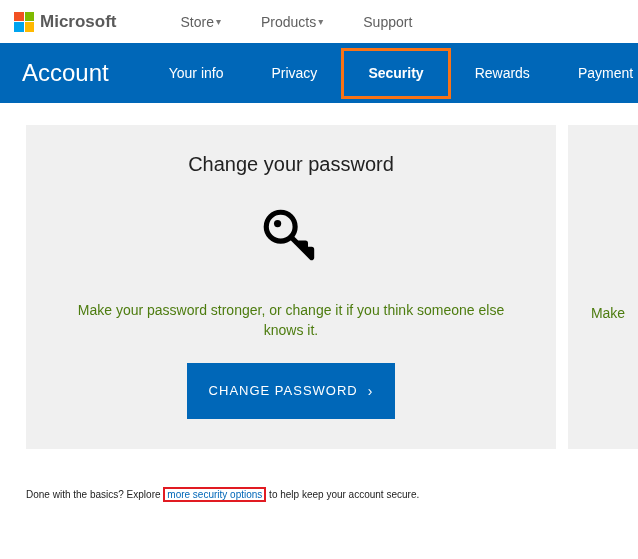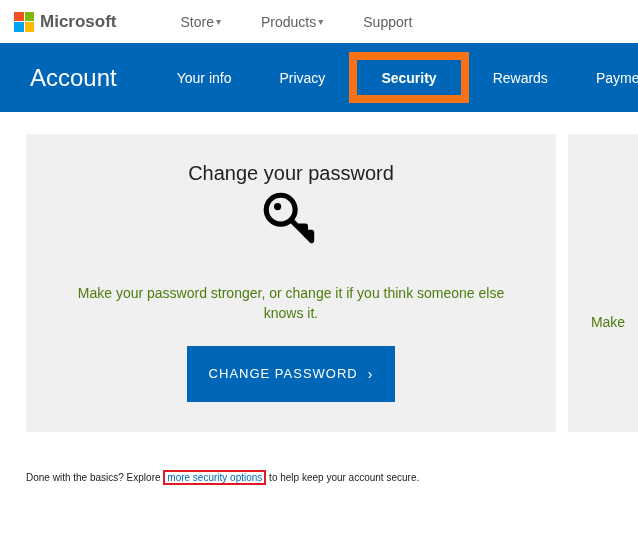--- a/index.html
+++ b/index.html
@@ -10,36 +10,36 @@
   .ms-logo { display:flex; align-items:center; gap:6px; }
   .logo-grid { width:20px; height:20px; display:grid; grid-template-columns:1fr 1fr; grid-template-rows:1fr 1fr; gap:1px; }
   .logo-grid span:nth-child(1){background:#f25022;} .logo-grid span:nth-child(2){background:#7fba00;}
   .logo-grid span:nth-child(3){background:#00a4ef;} .logo-grid span:nth-child(4){background:#ffb900;}
   .ms-name { font-size:17px; font-weight:600; color:#5a5a5a; }
   .top-nav { display:flex; gap:40px; margin-left:30px;}
   .top-nav-item { color:#5f5f5f; font-size:14px; cursor:pointer; display:flex; align-items:center; gap:2px;}
   .chev { font-size:10px; color:#777; }
 
   
-  .blue-bar { background:#0067b8; height:69px; display:flex; align-items:center; padding-left:30px; color:#fff; }
+  .blue-bar { background:#0067b8; height:60px; display:flex; align-items:center; padding-left:22px; color:#fff; }
   .account-label { font-size:24px; font-weight:300; margin-right:36px;}
   .blue-nav { display:flex; align-items:center; height:100%; }
   .blue-nav-item { font-size:14px; font-weight:400; padding:0 24px; height:51px; display:flex; align-items:center; cursor:pointer; white-space:nowrap;}
   .blue-nav-item.active { font-weight:600; }
-  .highlight-red { border:8px solid #f97316; }
+  .highlight-red { border:3px solid #f97316; }
 
   
   .page { padding:22px 28px 0 26px; }
   .page-title { font-size:28px; font-weight:300; color:#333; margin-bottom:10px;}
   .page-sub { font-size:14px; color:#333; margin-bottom:18px;}
 
   .cards { display:flex; gap:12px; }
   .card { background:#f0f0f0; width:530px; padding:28px 30px 30px 30px; text-align:center; flex-shrink:0;}
   .card2 { width:80px; flex-shrink:0; background:#f0f0f0; padding:28px 10px; text-align:center;}
-  .card-title { font-size:20px; font-weight:300; }
+  .card-title { font-size:20px; font-weight:300; margin-bottom:26px;}
   .key-icon { margin:0 auto 28px auto; width:70px; height:70px; display:flex; align-items:center; justify-content:center;}
   .card-desc { font-size:14px; color:#4d7c0f; line-height:1.45; margin-bottom:22px;}
   .card-btn { display:inline-flex; align-items:center; gap:10px; background:#0067b8; color:#fff; padding:20px 22px; font-size:13px; letter-spacing:1px; cursor:pointer;}
   .card-btn .arrow{font-size:14px;}
 
   .footer-line{ padding:40px 28px 0 26px; font-size:10px; color:#222;}
   .link-text { color:#0067b8; cursor:pointer; }
   .link-highlight { border:2px solid #e11b22; padding:0 2px;}
 </style>
 </head>

